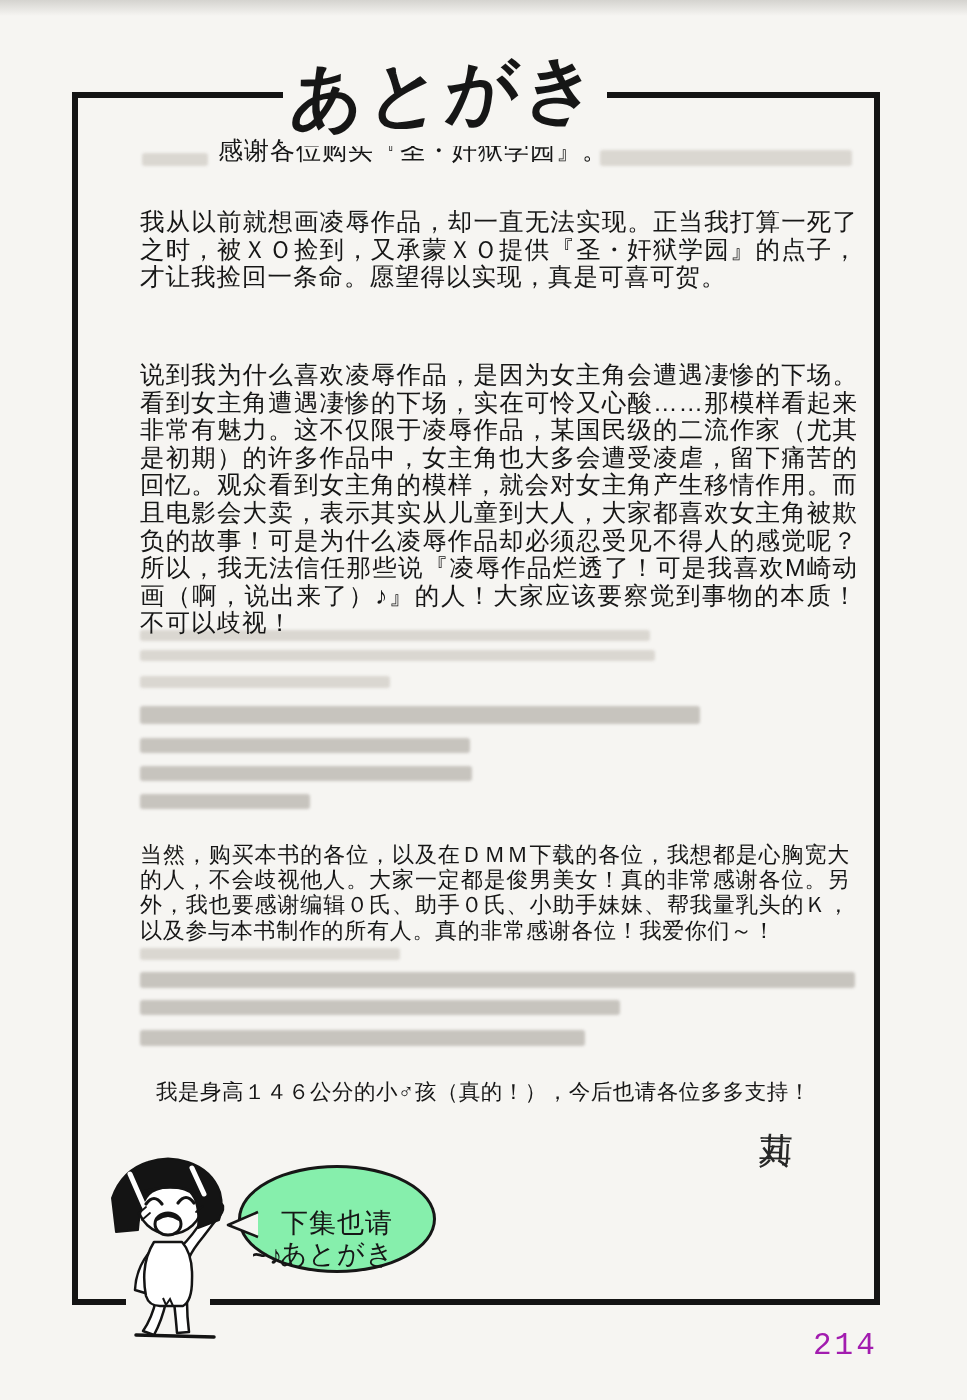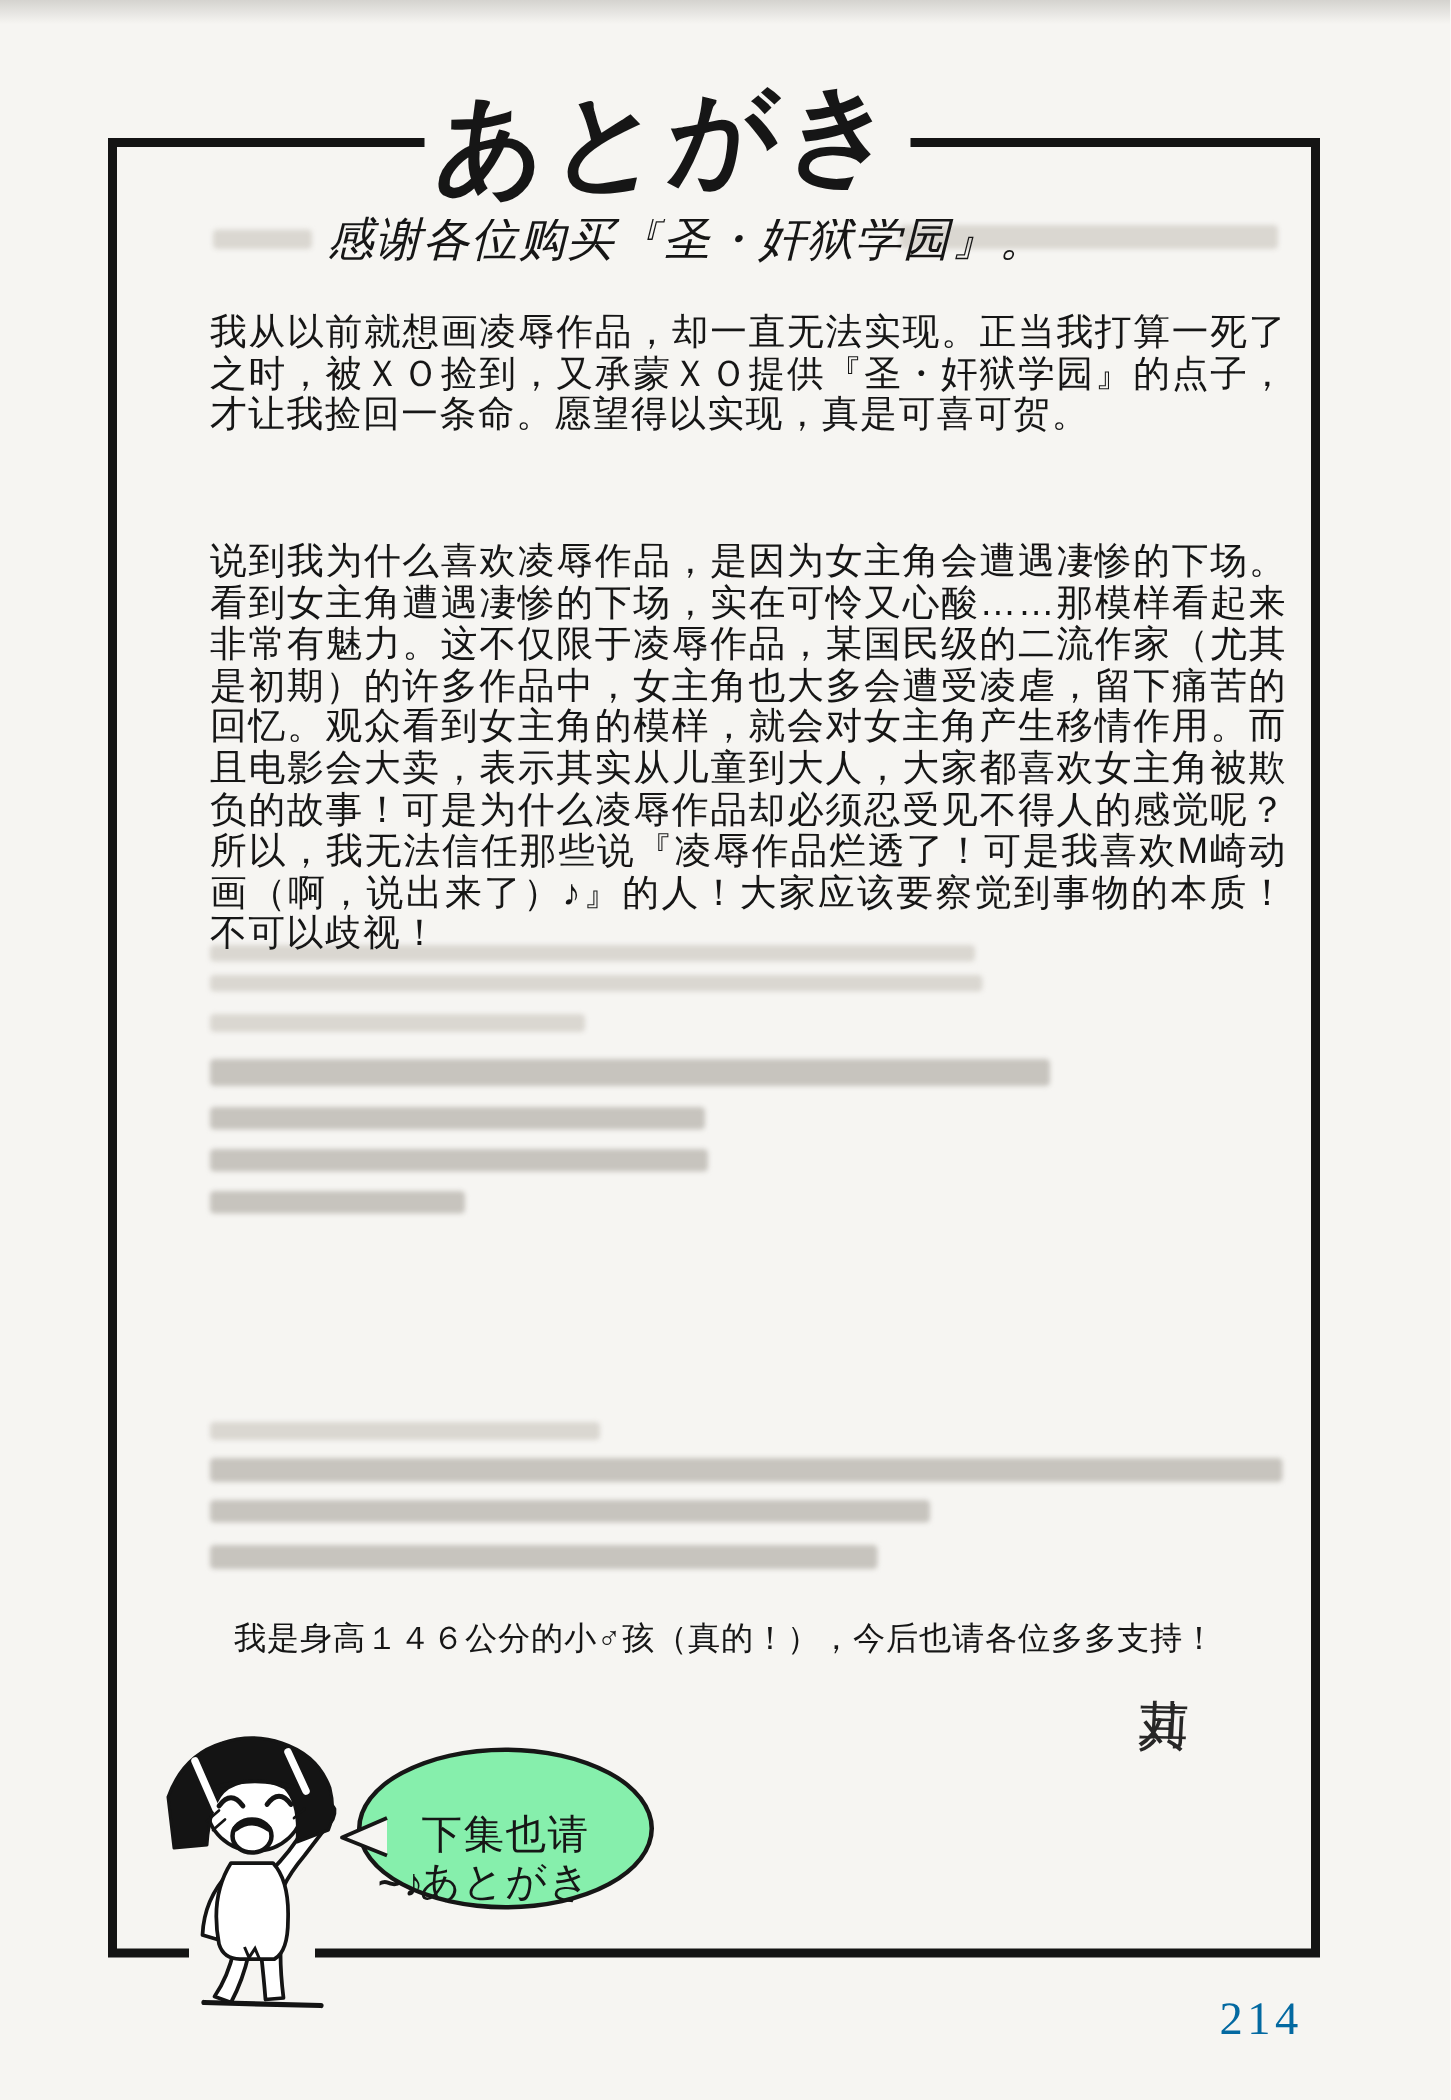--- a/index.html
+++ b/index.html
@@ -31,21 +31,21 @@
     transform:rotate(-2deg) skewX(-4deg);
     letter-spacing:4px;
     white-space:nowrap;
   }
   .para{
     position:absolute;left:140px;
     word-break:break-all;
     text-align:justify;text-align-last:left;
     z-index:2;margin:0;
   }
-  .p1{top:146px;width:718px;font-size:31px;letter-spacing:1px;line-height:28px;text-indent:78px;font-style:italic;}
+  .p1{top:136px;width:718px;font-size:25px;letter-spacing:1px;line-height:28px;text-indent:78px;}
   .p2{top:208px;width:718px;font-size:24.5px;letter-spacing:1px;line-height:27.6px;}
   .p3{top:361px;width:718px;font-size:24.5px;letter-spacing:1px;line-height:27.6px;}
   .p4{top:842px;width:710px;font-size:22px;letter-spacing:0.7px;line-height:25.2px;}
   .p5{top:1080px;width:733px;font-size:21.5px;letter-spacing:0.5px;line-height:25px;margin-left:16px;}
   .faded-line{
     position:absolute;
     background:#dad7d1;
     filter:blur(1.6px);
     border-radius:3px;
     z-index:1;
@@ -72,22 +72,22 @@
   .signature{
     position:absolute;left:760px;top:1106px;
     writing-mode:vertical-rl;text-orientation:upright;
     font-size:33px;line-height:36px;letter-spacing:2px;
     transform:rotate(3deg) skewY(-2deg);
     opacity:.92;z-index:2;
     font-weight:500;
   }
   .page-number{
     position:absolute;left:813px;top:1328px;
-    font-family:Liberation Serif, serif;
-    font-size:31px;letter-spacing:3px;color:#0369a1;z-index:2;
+    font-family:Liberation Mono, monospace;
+    font-size:31px;letter-spacing:3px;color:#a21caf;z-index:2;
   }
 </style>
 </head>
 <body>
 
 <div class="page">
 
   <div class="scan-noise-top"></div>
 
   <div class="frame"></div>
@@ -104,20 +104,21 @@
   <p class="para p2">我从以前就想画凌辱作品，却一直无法实现。正当我打算一死了之时，被ＸＯ捡到，又承蒙ＸＯ提供『圣・奸狱学园』的点子，才让我捡回一条命。愿望得以实现，真是可喜可贺。</p>
 
   <div class="faded-line" style="left:140px;top:630px;width:510px;height:11px;"></div>
   <div class="faded-line" style="left:140px;top:650px;width:515px;height:11px;"></div>
   <div class="faded-line" style="left:140px;top:676px;width:250px;height:12px;"></div>
   <div class="faded-line dark" style="left:140px;top:706px;width:560px;height:18px;"></div>
   <div class="faded-line dark" style="left:140px;top:738px;width:330px;height:15px;"></div>
   <div class="faded-line dark" style="left:140px;top:766px;width:332px;height:15px;"></div>
   <div class="faded-line dark" style="left:140px;top:794px;width:170px;height:15px;"></div>
 
+  <p class="para p4">当然，购买本书的各位，以及在ＤＭＭ下载的各位，我想都是心胸宽大的人，不会歧视他人。大家一定都是俊男美女！真的非常感谢各位。另外，我也要感谢编辑０氏、助手０氏、小助手妹妹、帮我量乳头的Ｋ，以及参与本书制作的所有人。真的非常感谢各位！我爱你们～！</p>
 
   <div class="faded-line" style="left:140px;top:948px;width:260px;height:12px;"></div>
   <div class="faded-line dark" style="left:140px;top:972px;width:715px;height:16px;"></div>
   <div class="faded-line dark" style="left:140px;top:1000px;width:480px;height:15px;"></div>
   <div class="faded-line dark" style="left:140px;top:1030px;width:445px;height:16px;"></div>
 
   <p class="para p5">我是身高１４６公分的小♂孩（真的！），今后也请各位多多支持！</p>
 
   <div class="signature">苅其</div>
 

